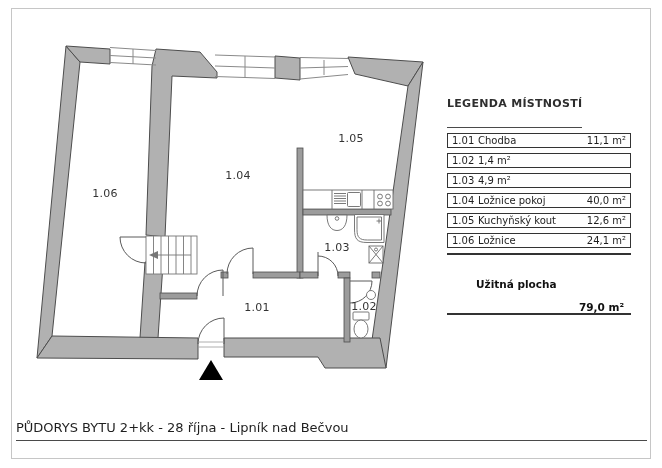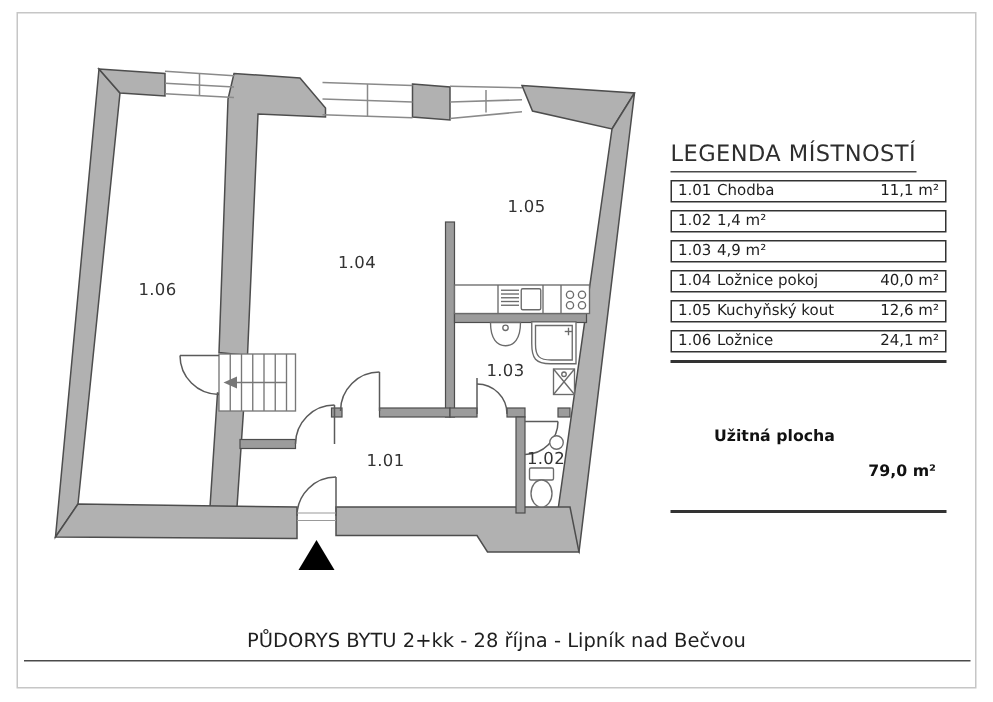--- a/index.html
+++ b/index.html
@@ -13,42 +13,42 @@
     border:1.5px solid #c6c6c6;pointer-events:none;
   }
   .plan-svg{position:absolute;left:0;top:0;}
   .room-label{
     position:absolute;transform:translate(-50%,-50%);
     font-size:11px;color:#333;letter-spacing:.2px;white-space:nowrap;
   }
   
   .legend{position:absolute;left:447px;top:92px;width:184px;}
   .legend-header{
-    display:inline-block;font-size:15px;font-weight:400;color:#2e2e2e;
-    letter-spacing:.3px;padding-bottom:3px;border-bottom:1.5px solid #4a4a4a;
+    display:inline-block;font-size:11px;font-weight:700;color:#2e2e2e;
+    letter-spacing:.3px;padding-bottom:17px;border-bottom:1.5px solid #4a4a4a;
     white-space:nowrap;
   }
   .legend-row{
     margin-top:5px;height:15px;box-sizing:border-box;
     border:1.2px solid #333;display:flex;align-items:center;
     font-size:10px;color:#1e1e1e;background:#fff;
   }
   .legend-row .code{width:26px;padding-left:4px;}
   .legend-row .name{flex:1;}
   .legend-row .area{padding-right:4px;white-space:nowrap;text-align:center;}
   .legend-total{
     margin-top:5px;border-top:2px solid #333;border-bottom:2px solid #333;
-    display:flex;align-items:center;padding:20px 3px;
+    display:flex;align-items:center;padding:0 3px;
     font-size:10.5px;font-weight:bold;color:#111;
   }
   .legend-total .total-label{padding-left:26px;}
   .legend-total .total-area{margin-left:auto;padding-right:4px;margin-top:46px;}
   
   .title-text{
-    position:absolute;left:16px;right:16px;top:420px;text-align:center;
+    position:absolute;left:16px;right:16px;top:420px;text-align:left;
     font-size:13px;color:#1f1f1f;white-space:nowrap;
   }
   .title-rule{
     position:absolute;left:16px;right:15px;top:440px;height:0;
     border-top:1.8px solid #4a4a4a;
   }
 </style>
 </head>
 <body>
 

